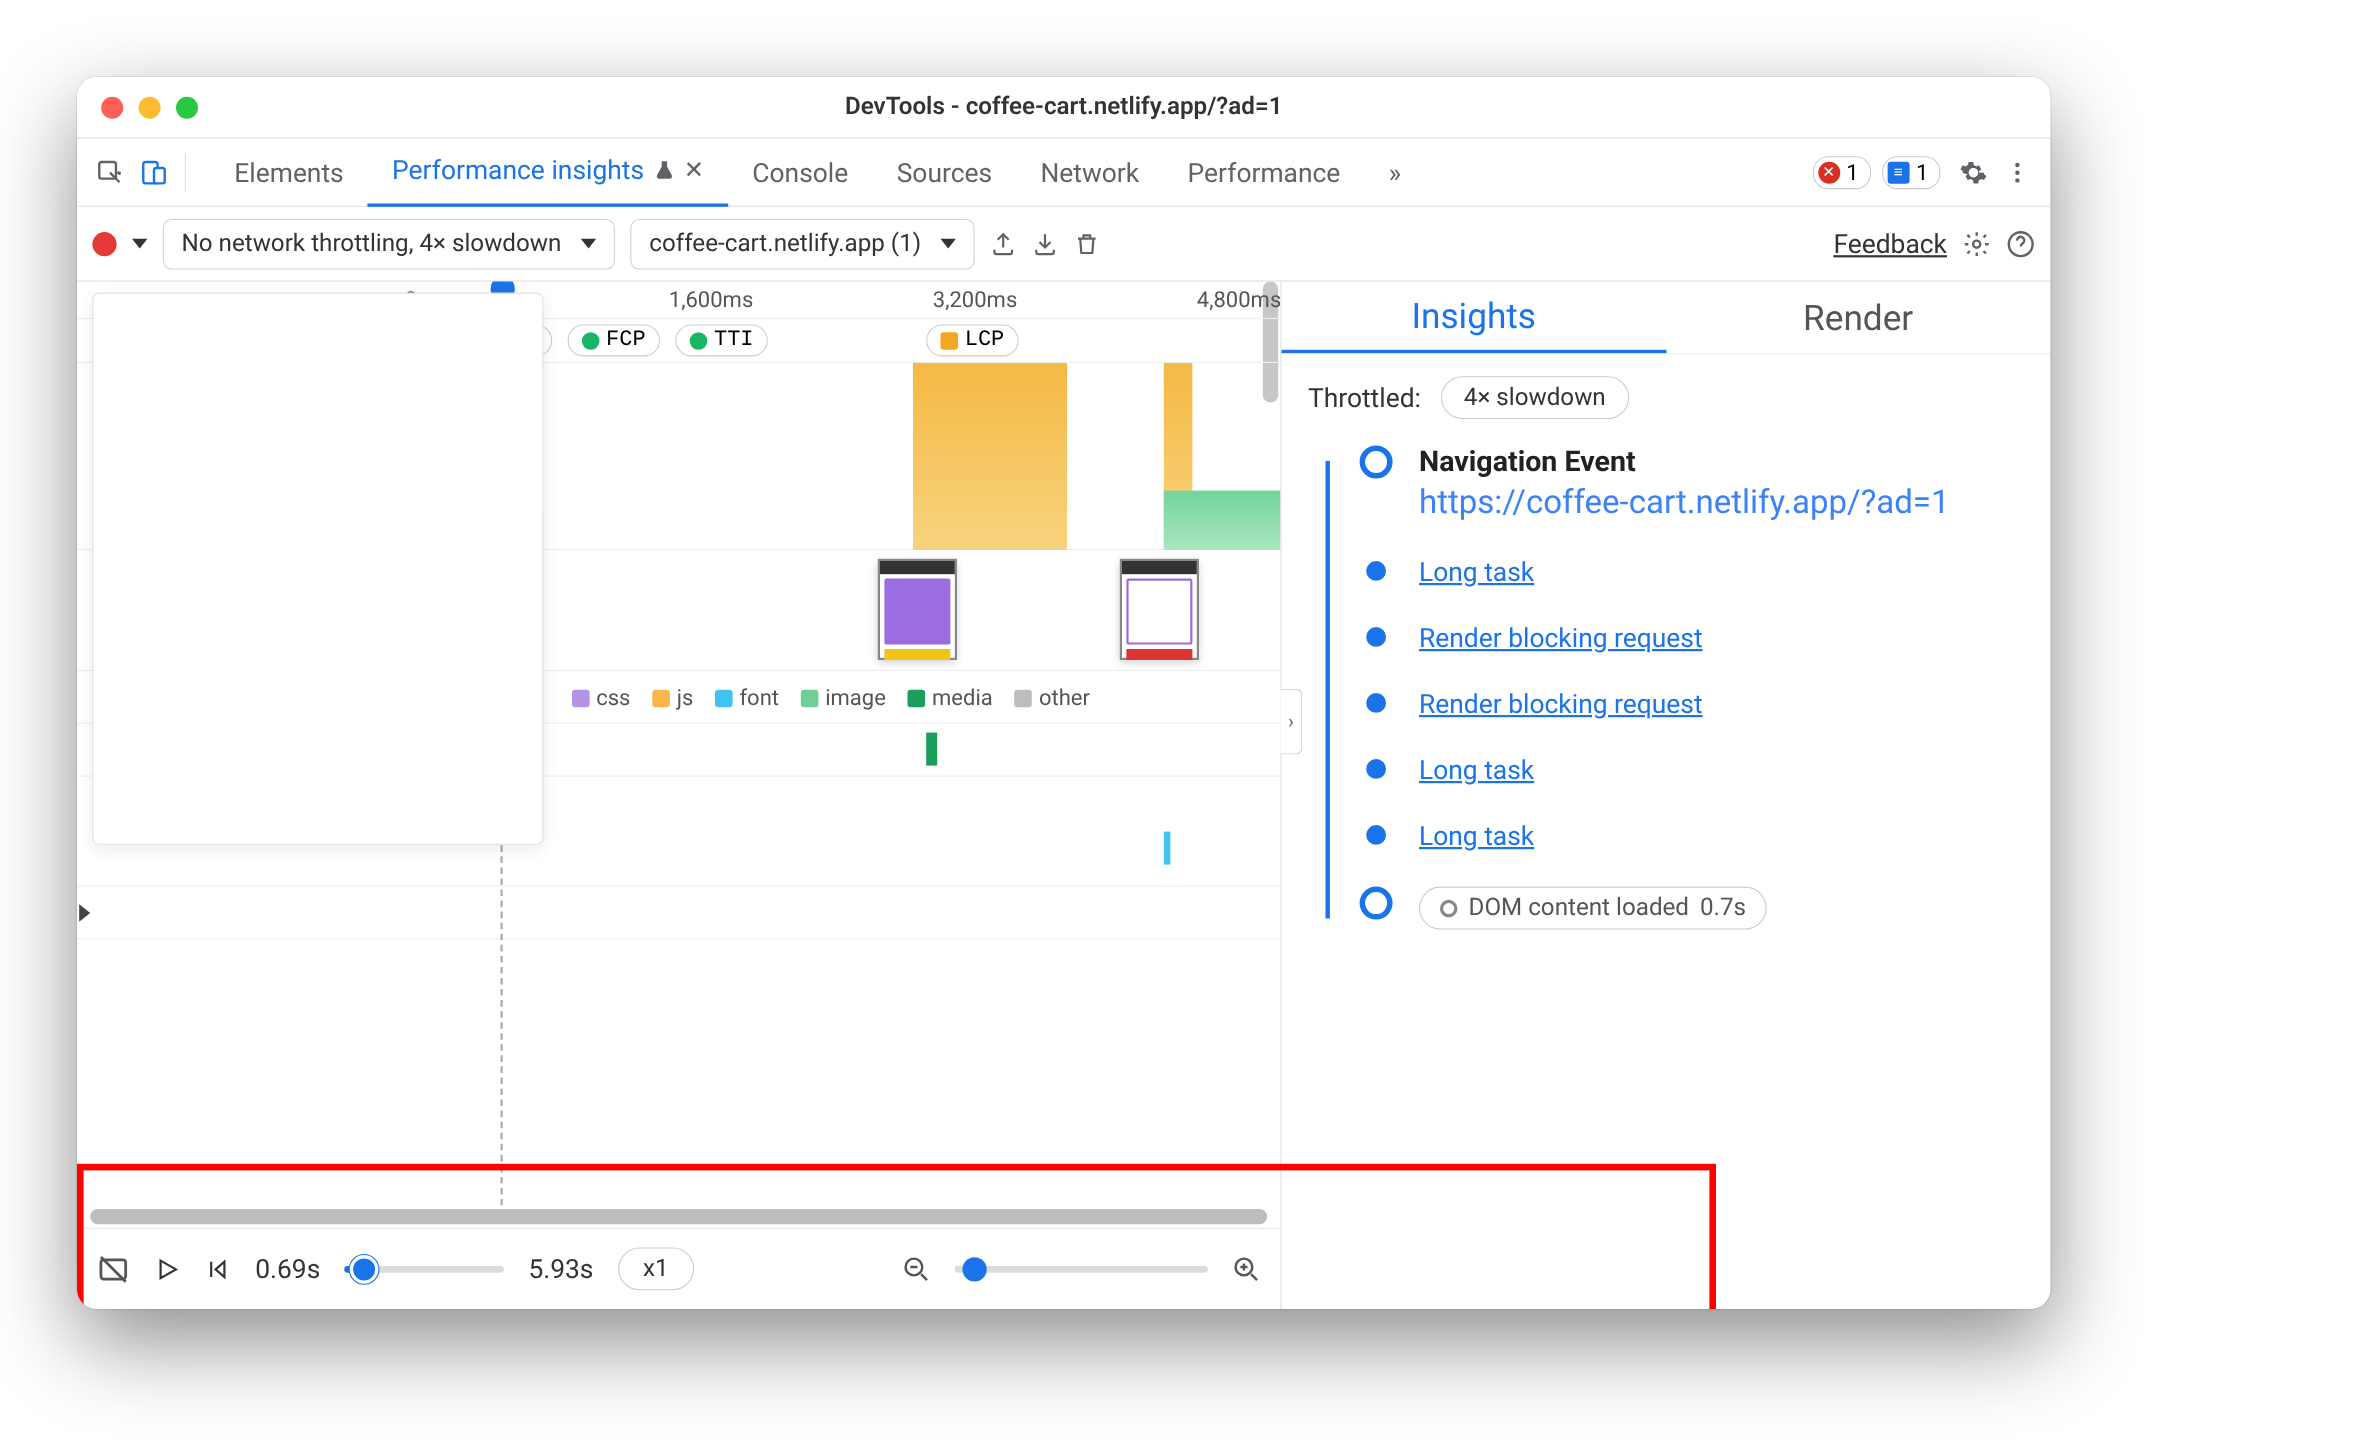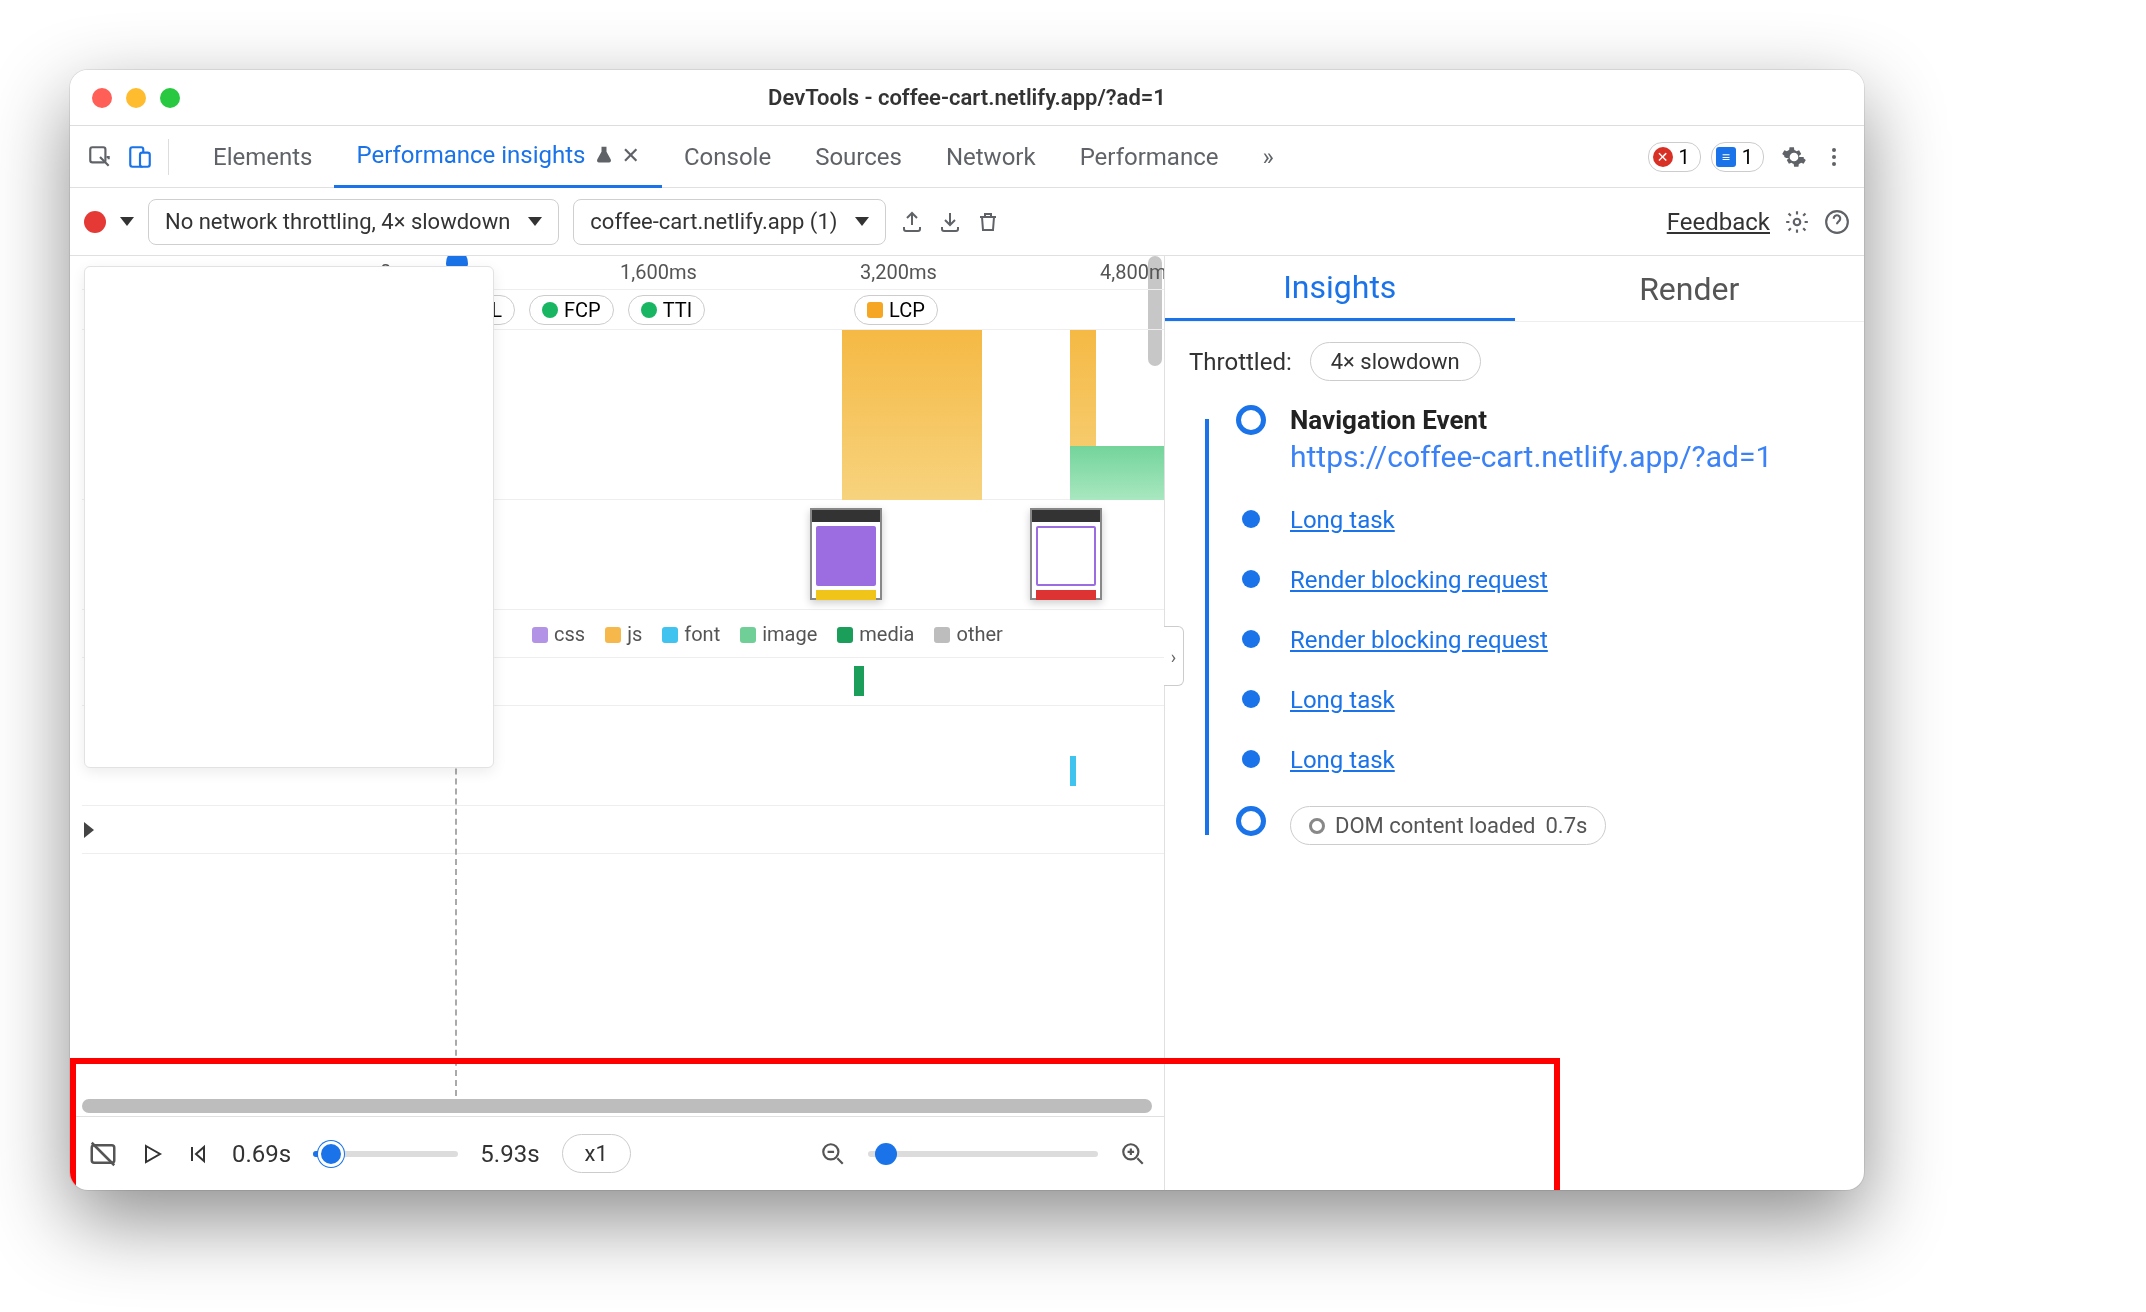--- a/index.html
+++ b/index.html
@@ -111,29 +111,29 @@
     min-width: 0;
     position: relative;
   }
   .right-pane {
     width: 700px;
     border-left: 1px solid #e0e0e0;
     display: flex; flex-direction: column;
     position: relative;
   }
   
-  .timeline-wrap { flex: 1; position: relative; overflow: hidden; padding-left: 12px; }
+  .timeline-wrap { flex: 1; position: relative; overflow: hidden; }
   .ruler {
     height: 34px; position: relative; border-bottom: 1px solid #eee;
     font-size: 20px; color: #555;
   }
   .ruler .tick { position: absolute; top: 4px; }
   .markers {
     height: 40px; position: relative; border-bottom: 1px solid #eee;
-    display: flex; align-items: center;
+    display: flex; align-items: center; font-family: Liberation Mono, monospace;
   }
   .mk-pill {
     display: inline-flex; align-items: center; gap: 6px;
     border: 1.5px solid #ccc; border-radius: 18px;
     padding: 2px 12px; font-size: 20px; background: #fff;
     margin-left: 6px;
   }
   .mk-dot { width: 16px; height: 16px; border-radius:50%; }
   .playhead {
     position: absolute; top:0; bottom: 0; left: 385px; width: 0;

